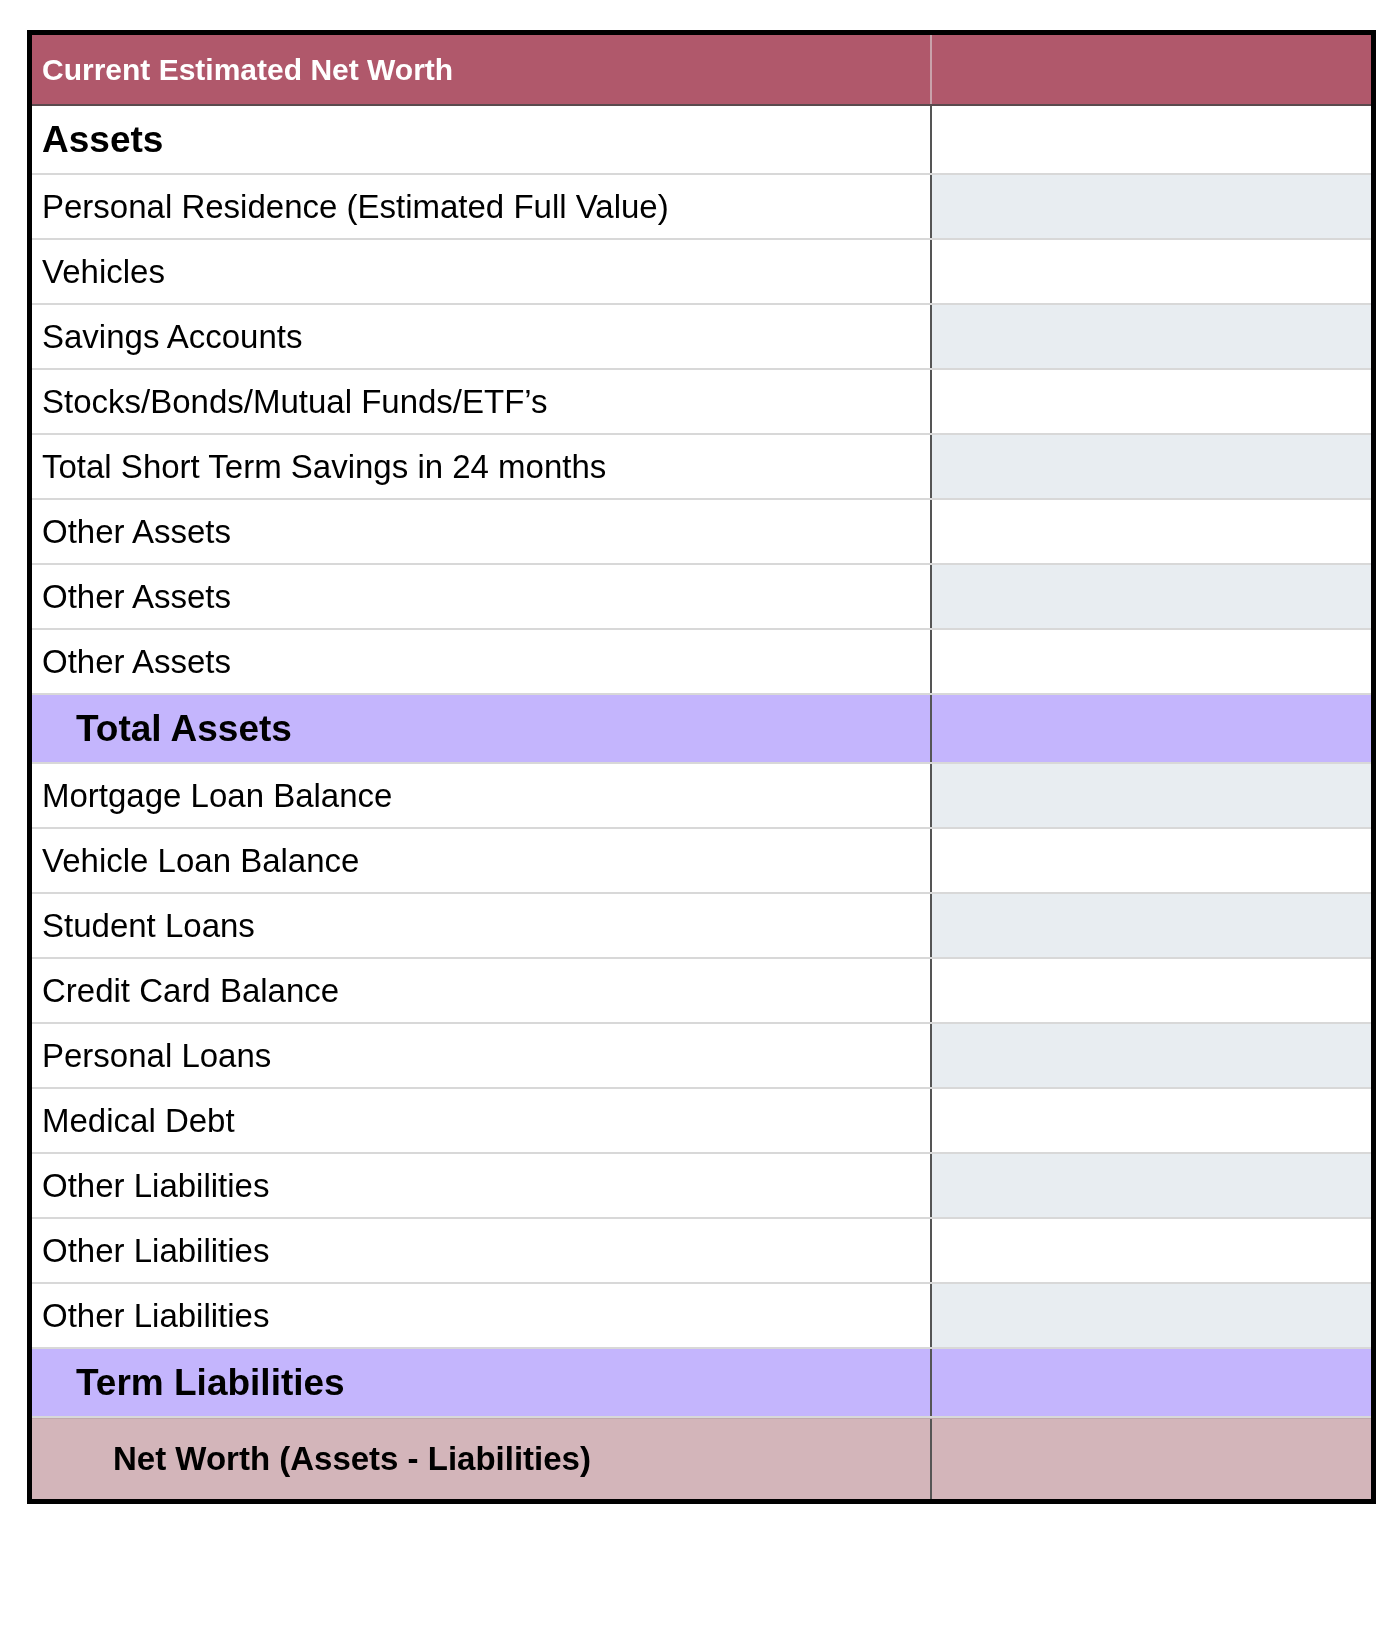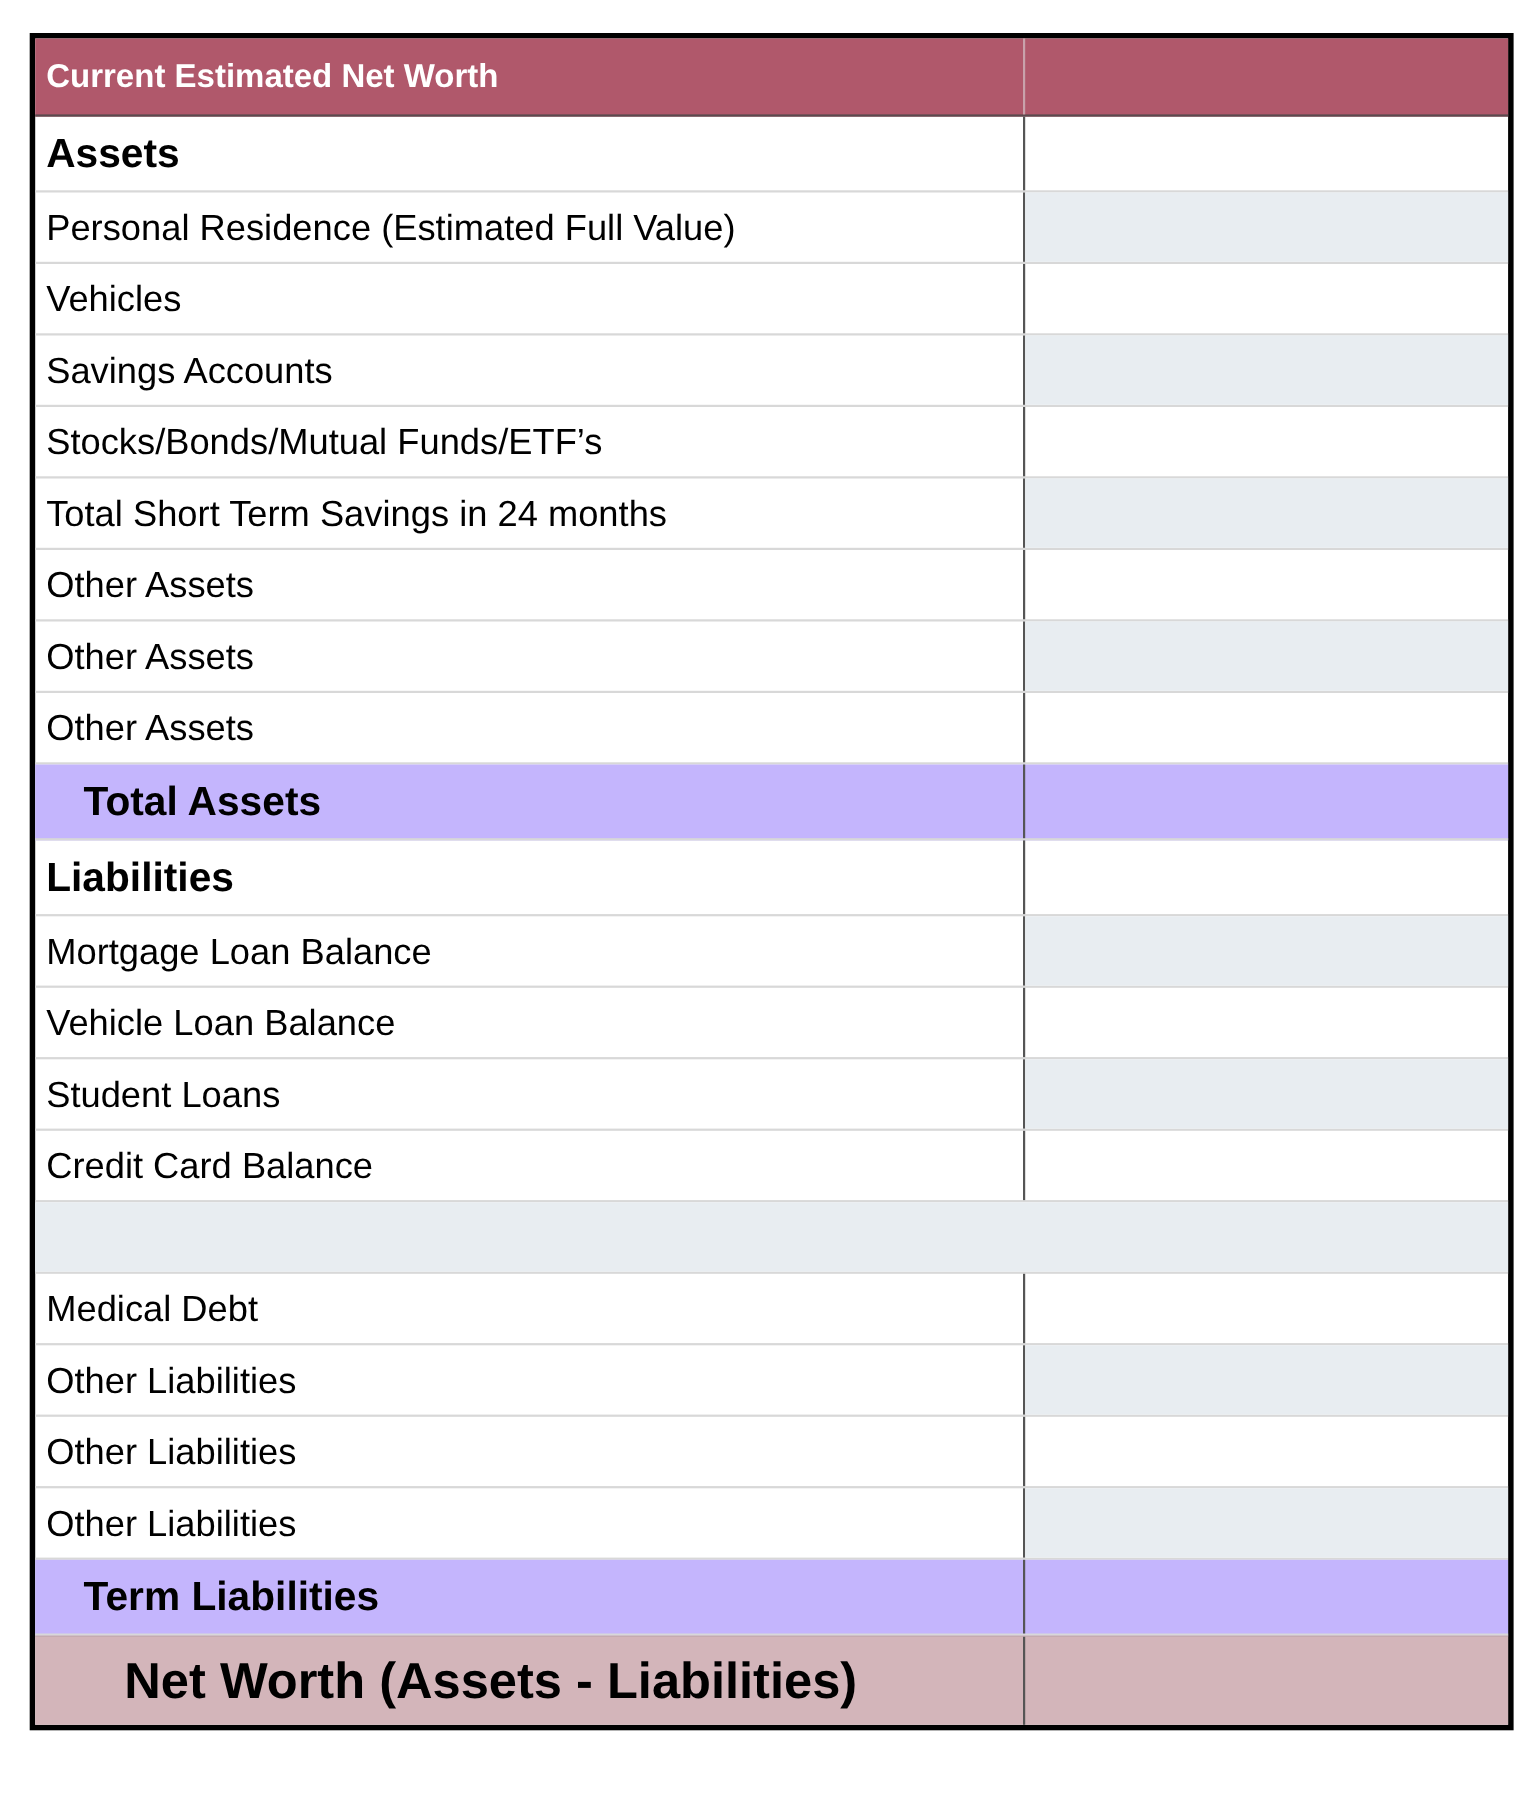--- a/index.html
+++ b/index.html
@@ -83,21 +83,21 @@
     font-size: 37px;
     padding-left: 44px;
   }
   .r-net {
     height: 81px;
     background: #d3b5ba;
     border-top: 1px solid #c0a8ad;
   }
   .r-net .label {
     font-weight: bold;
-    font-size: 46px;
+    font-size: 33px;
     padding-left: 81px;
   }
 </style>
 </head>
 <body>
 
 <div class="sheet">
 
   <div class="row r-header">
     <div class="label">Current Estimated Net Worth</div>
@@ -158,24 +158,20 @@
       </div>
   </div>
 
   <div class="row r-total">
     <div class="label">Total Assets</div>
     <div class="value">
         <input type="text" value="" style="">
       </div>
   </div>
 
-  <div class="row r-section">
-    <div class="label">Liabilities</div>
-    <div class="value"></div>
-  </div>
 
   <div class="row r-item shaded">
     <div class="label">Mortgage Loan Balance</div>
     <div class="value">
         <input type="text" value="" style="">
       </div>
   </div>
   <div class="row r-item">
     <div class="label">Vehicle Loan Balance</div>
     <div class="value">
@@ -188,20 +184,21 @@
         <input type="text" value="" style="">
       </div>
   </div>
   <div class="row r-item">
     <div class="label">Credit Card Balance</div>
     <div class="value">
         <input type="text" value="" style="">
       </div>
   </div>
   <div class="row r-item shaded">
+    <div class="label">Personal Loans</div>
     <div class="value">
         <input type="text" value="" style="">
       </div>
   </div>
   <div class="row r-item">
     <div class="label">Medical Debt</div>
     <div class="value">
         <input type="text" value="" style="">
       </div>
   </div>

